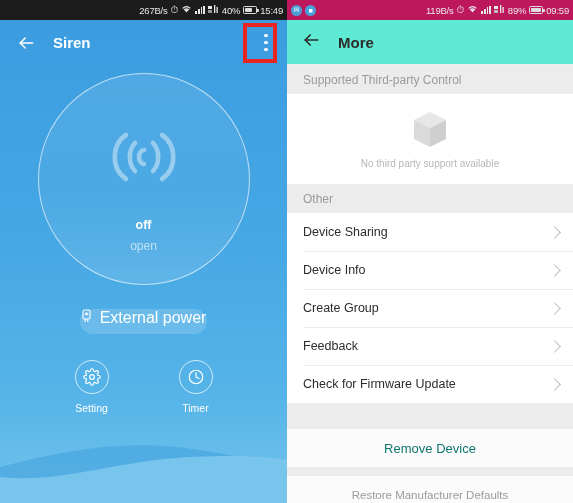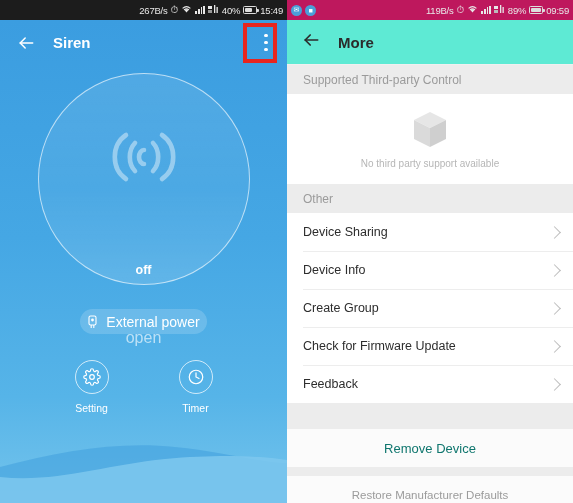--- a/index.html
+++ b/index.html
@@ -75,33 +75,33 @@
     border:4px solid #e8251f; z-index:20; pointer-events:none;
   }
 
   .dial-wrap {
     position:relative; z-index:10;
     margin:0 auto; margin-top:8px;
     width:212px; height:212px;
     border-radius:50%;
     border:1.2px solid rgba(255,255,255,.62);
     background:linear-gradient(180deg,rgba(255,255,255,.10) 0%,rgba(255,255,255,.05) 55%,rgba(255,255,255,.13) 100%);
-    display:flex; flex-direction:column; align-items:center;gap:45px;
+    display:flex; flex-direction:column; align-items:center;
   }
   .siren-ico { margin-top:52px; opacity:.42; }
   .siren-ico svg { width:78px; height:62px; display:block; }
   .dial-state { margin-top:30px; font-size:12.5px; font-weight:bold; color:#ffffff; }
-  .dial-sub  { margin-top:7px; font-size:16px; color:rgba(255,255,255,.62); }
+  .dial-sub  { margin-top:7px; font-size:12px; color:rgba(255,255,255,.62); }
 
   .power-pill {
     position:relative; z-index:10;
     margin:24px auto 0; width:127px; height:25px;
     border-radius:13px; background:rgba(255,255,255,.17);
-    display:flex; align-items:center; justify-content:center; gap:8px;
-    color:#fff; font-size:14px;
+    display:flex; justify-content:center; gap:8px;
+    color:#fff; font-size:16px;
   }
   .power-pill svg { width:11px; height:14px; display:block; }
 
   .l-actions {
     position:relative; z-index:10;
     margin-top:26px; display:flex; justify-content:center; gap:70px;
   }
   .l-action { display:flex; flex-direction:column; align-items:center; gap:8px; }
   .l-action-circle {
     width:34px; height:34px; border-radius:50%;
@@ -345,25 +345,25 @@
       </div>
       <div class="list-item">
         <span class="li-label">Device Info</span>
         <span class="chev"></span>
       </div>
       <div class="list-item">
         <span class="li-label">Create Group</span>
         <span class="chev"></span>
       </div>
       <div class="list-item">
+        <span class="li-label">Feedback</span>
+        <span class="chev"></span>
+      </div>
+      <div class="list-item">
         <span class="li-label">Check for Firmware Update</span>
-        <span class="chev"></span>
-      </div>
-      <div class="list-item">
-        <span class="li-label">Feedback</span>
         <span class="chev"></span>
       </div>
     </div>
 
     <div class="gap"></div>
 
     <div class="btn-row">
       <span class="btn-danger">Remove Device</span>
     </div>
 

